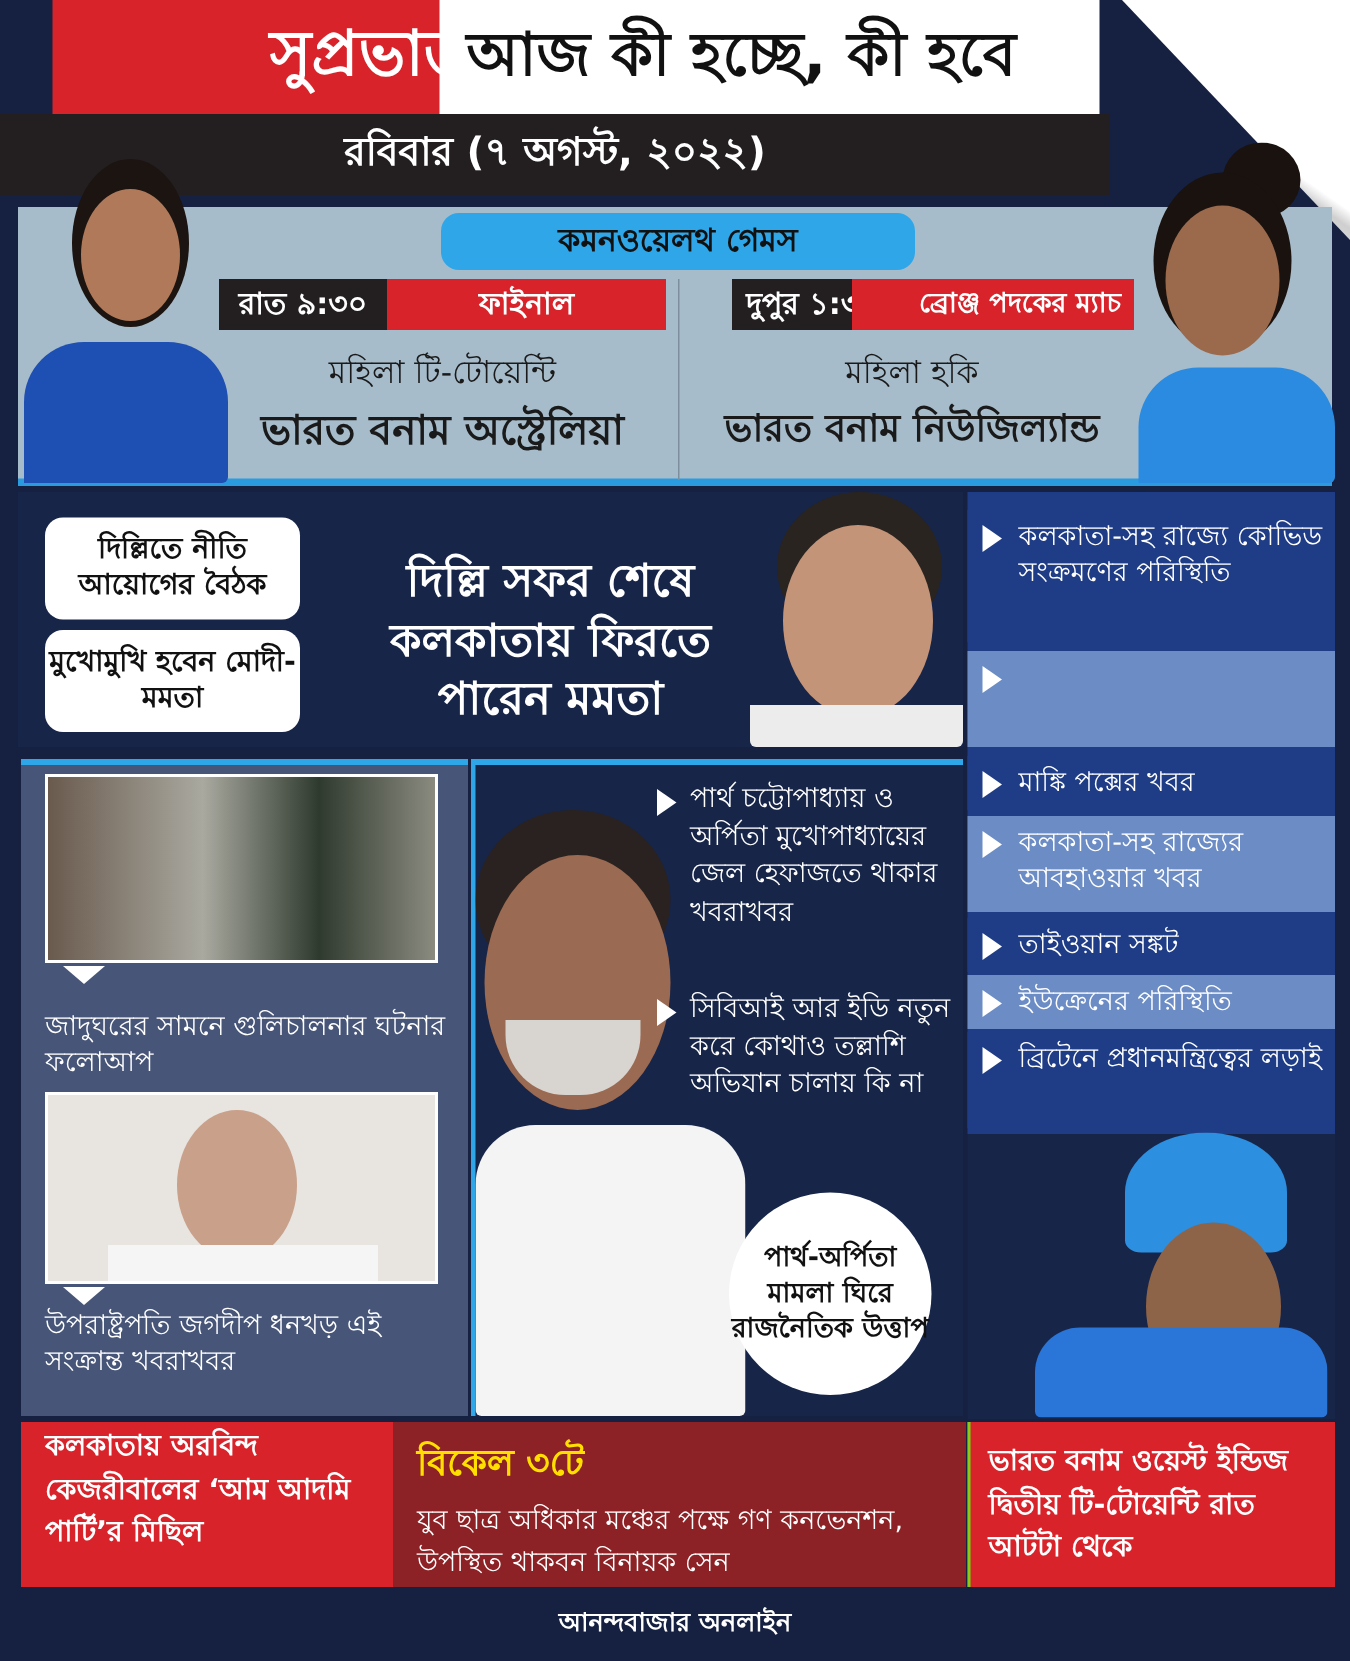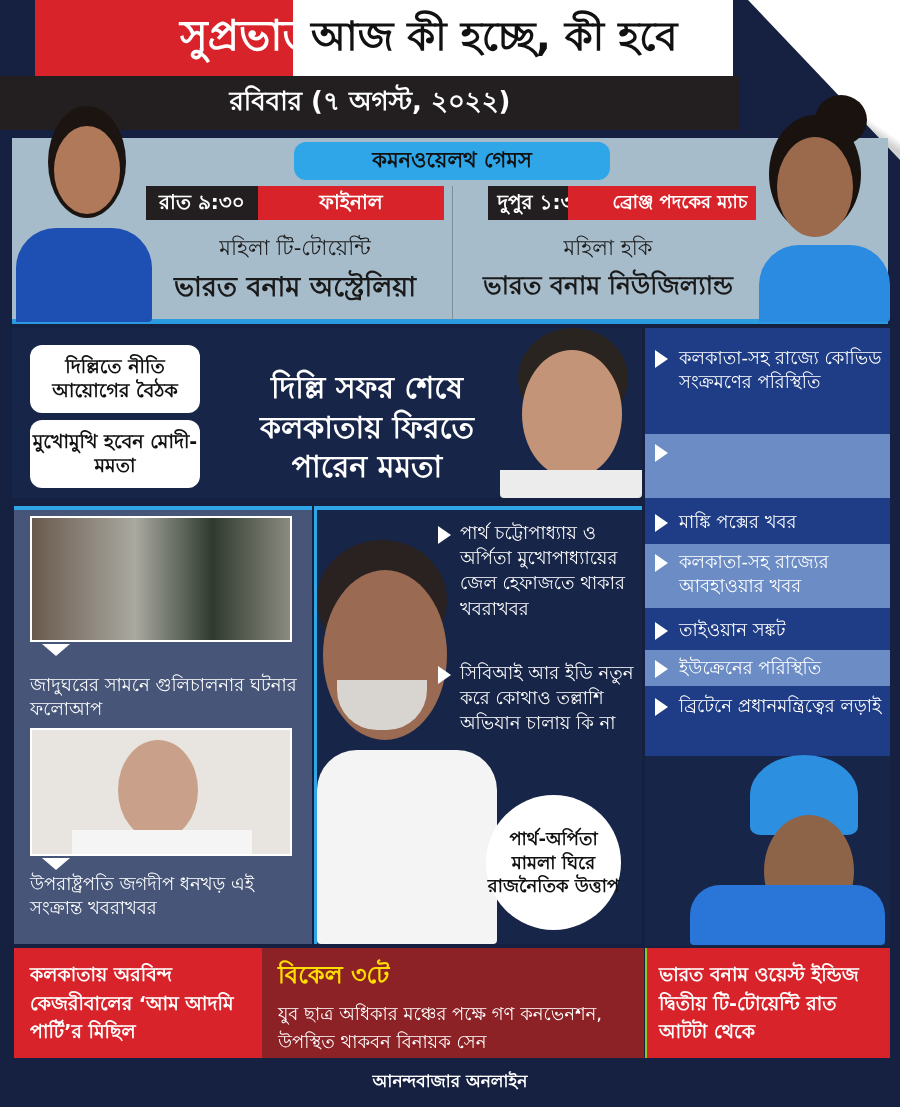--- a/index.html
+++ b/index.html
@@ -42,21 +42,21 @@
   .caption { color: #fff; font-size: 18px; line-height: 1.35; }
   .notch { width: 0; height: 0; border-left: 14px solid transparent; border-right: 14px solid transparent; border-top: 12px solid #fff; }
 
   
   .partha { left: 314px; top: 506px; width: 328px; height: 438px; background: #172548; border-top: 4px solid #2ea6e8; border-left: 3px solid #2ea6e8; }
   .pbullet { color: #fff; font-size: 18px; line-height: 1.4; }
   .circle { left: 486px; top: 795px; width: 135px; height: 135px; border-radius: 50%; background: #fff; color: #111; font-size: 18px; font-weight: bold; text-align: center; display: flex; align-items: center; justify-content: center; line-height: 1.32; }
 
   
   .bot { top: 948px; height: 110px; }
-  .bot-left { left: 14px; width: 248px; background: #d8232a; color: #fff; font-size: 19px; font-weight: bold; padding: 12px 16px; line-height: 1.5; }
+  .bot-left { left: 14px; width: 248px; background: #d8232a; color: #fff; font-size: 19px; font-weight: bold; padding: 2px 16px; line-height: 1.5; }
   .bot-mid { left: 262px; width: 382px; background: #8c2225; padding: 8px 16px; }
   .bot-mid .t { color: #ffde00; font-size: 24px; font-weight: bold; }
   .bot-mid .d { color: #fff; font-size: 18px; line-height: 1.55; margin-top: 4px; }
   .bot-right { left: 645px; width: 245px; background: #d8232a; color: #fff; font-size: 19px; font-weight: bold; padding: 12px 12px; line-height: 1.5; border-left: 2px solid #84cc16; }
   .footer { left: 0; top: 1068px; width: 900px; text-align: center; color: #fff; font-size: 17px; font-weight: bold; }
 </style>
 </head>
 <body>
 
 <div class="abs hdr-red">সুপ্রভাত</div>

